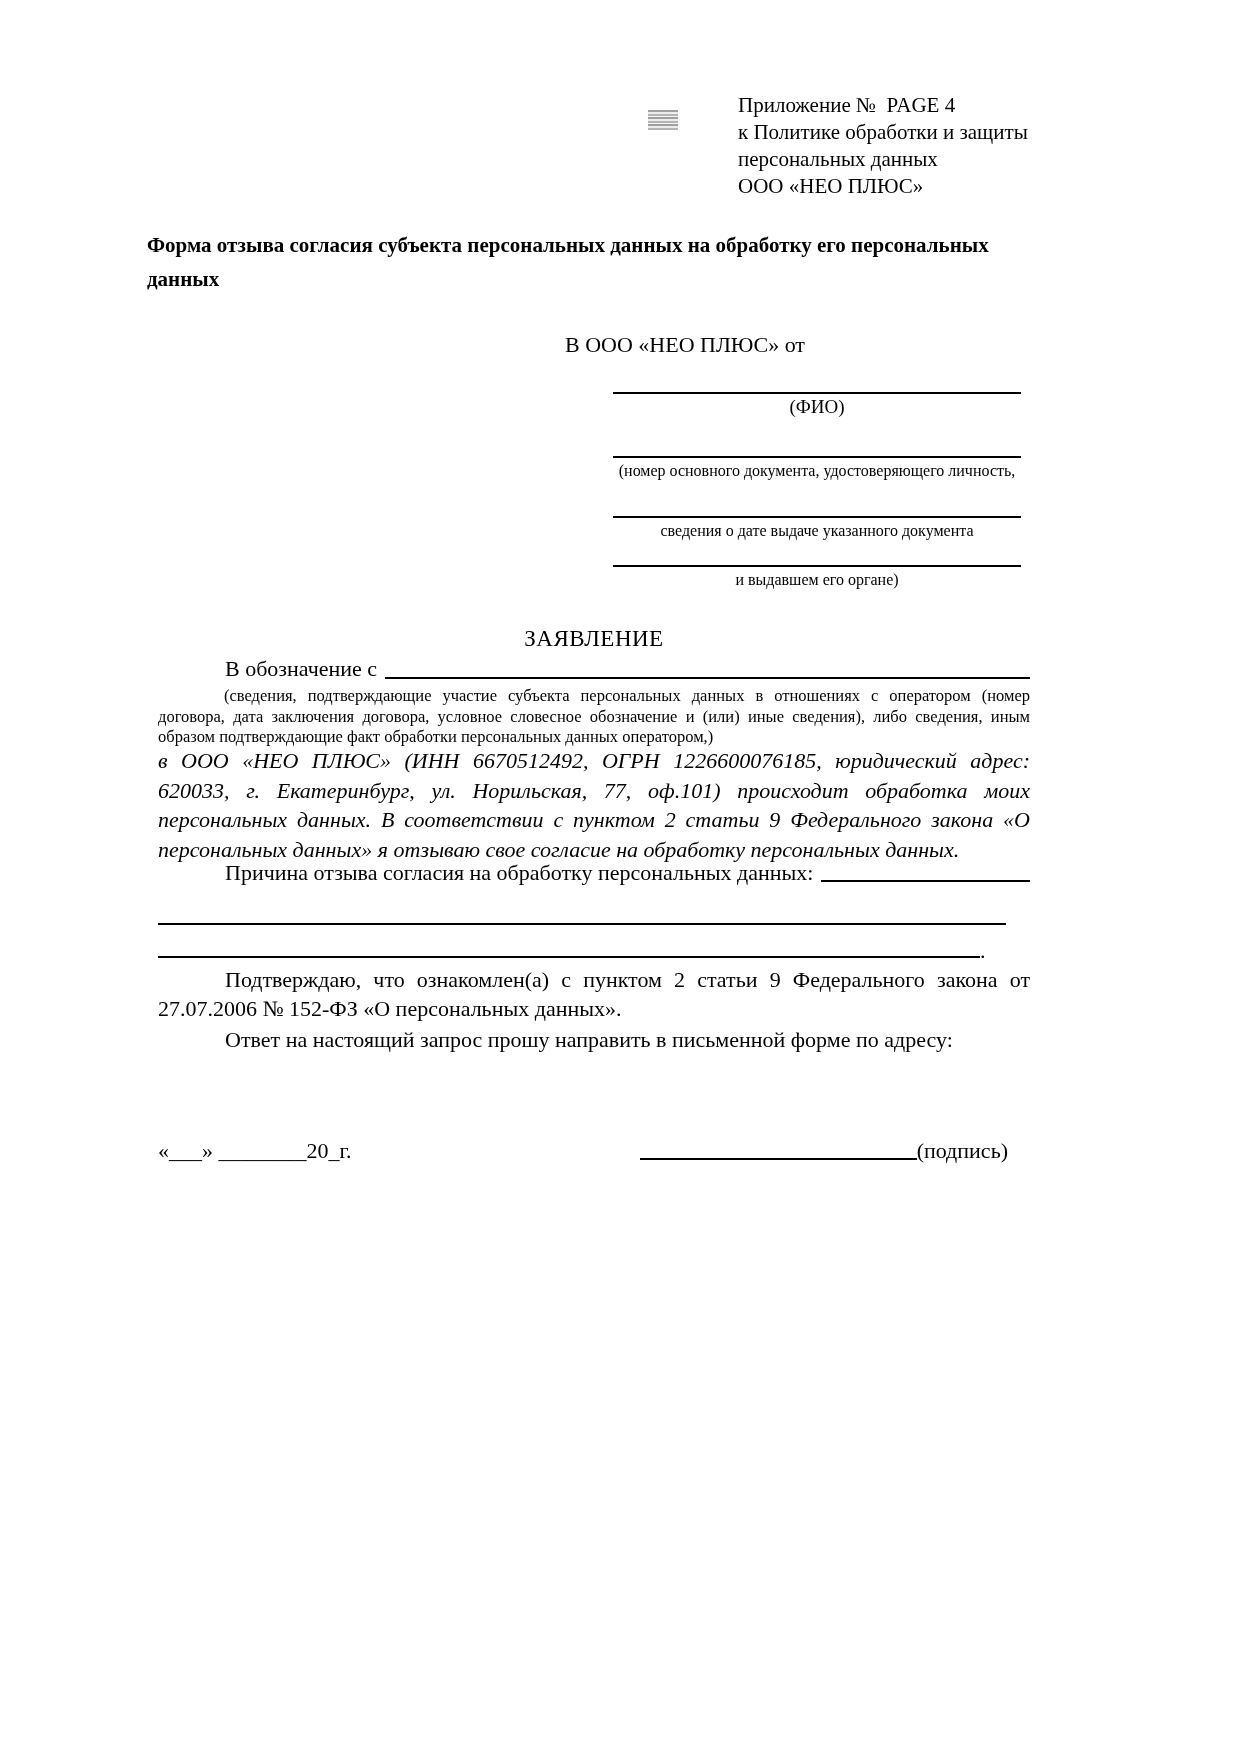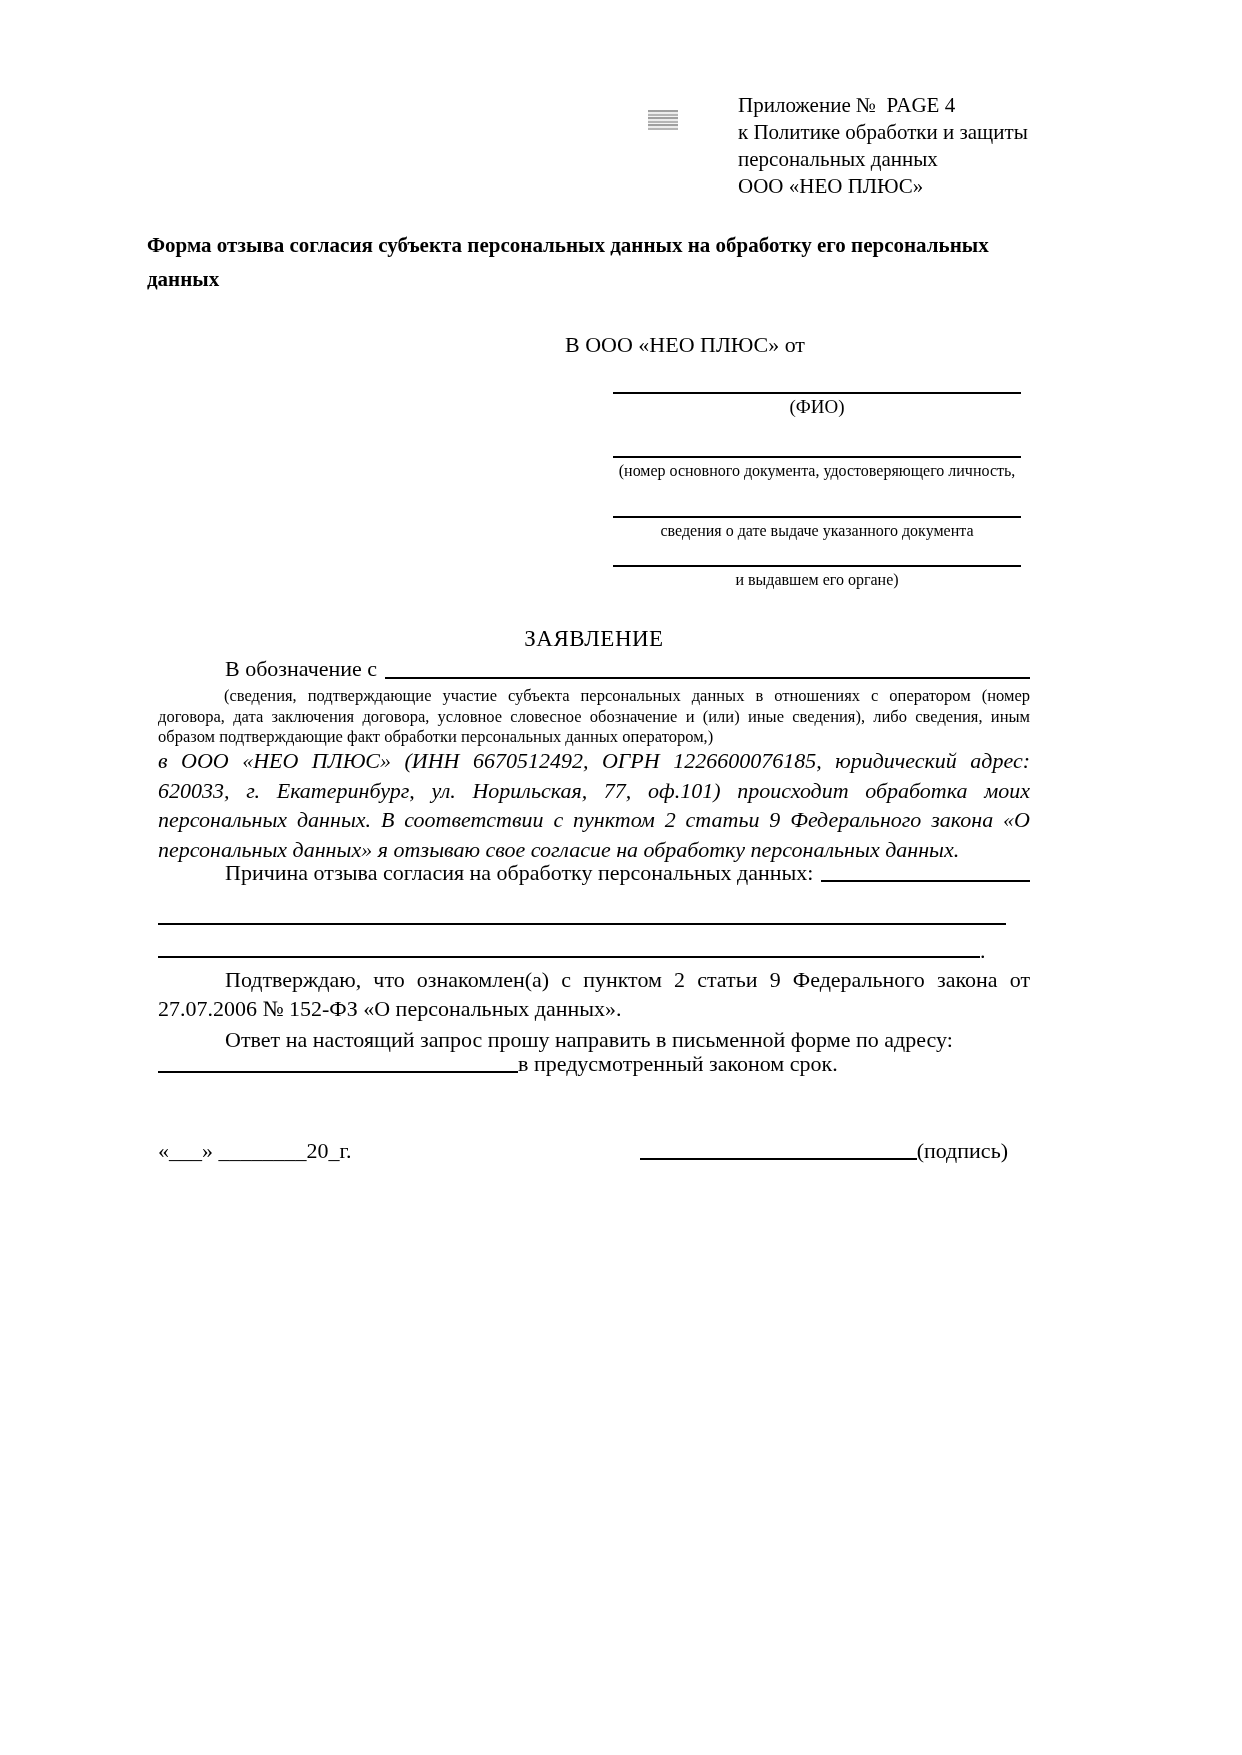--- a/index.html
+++ b/index.html
@@ -107,24 +107,20 @@
   </div>
 
   <div class="abs blank1"></div>
 
   <div class="abs blank2"><span class="inline-line"></span><span>.</span></div>
 
   <div class="abs col confirm">Подтверждаю, что ознакомлен(а) с пунктом 2 статьи 9 Федерального закона от 27.07.2006 № 152-ФЗ «О персональных данных».</div>
 
   <div class="abs col reply1">Ответ на настоящий запрос прошу направить в письменной форме по адресу:</div>
 
-  <div class="abs col reply2">
-    <span class="addr-line"></span>
-    <span>в предусмотренный законом срок.</span>
-  </div>
 
   <div class="abs col bottom-row">
     <span>«___» ________20_г.</span>
     <span class="sig-group">
       <span class="sig-line"></span>
       <span>(подпись)</span>
     </span>
   </div>
 
 </div>

